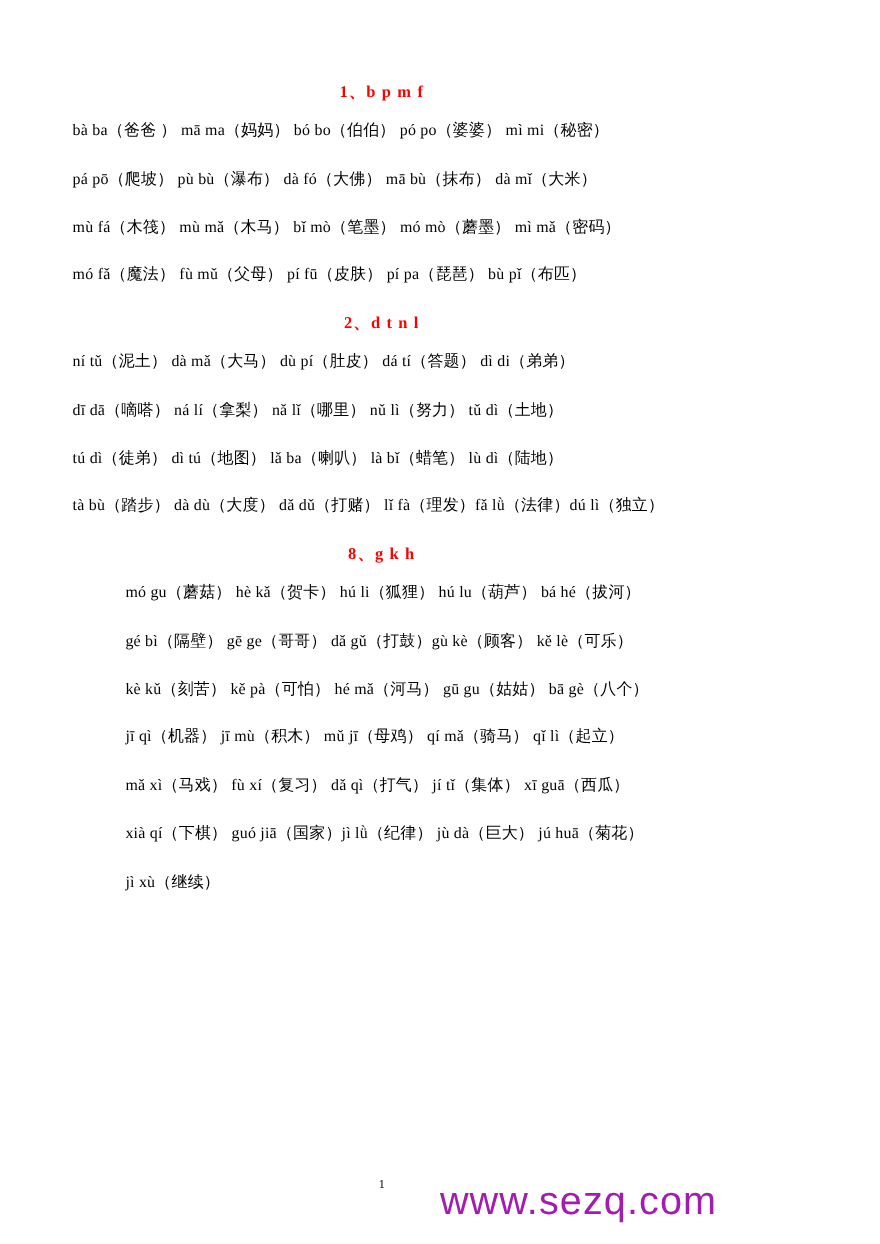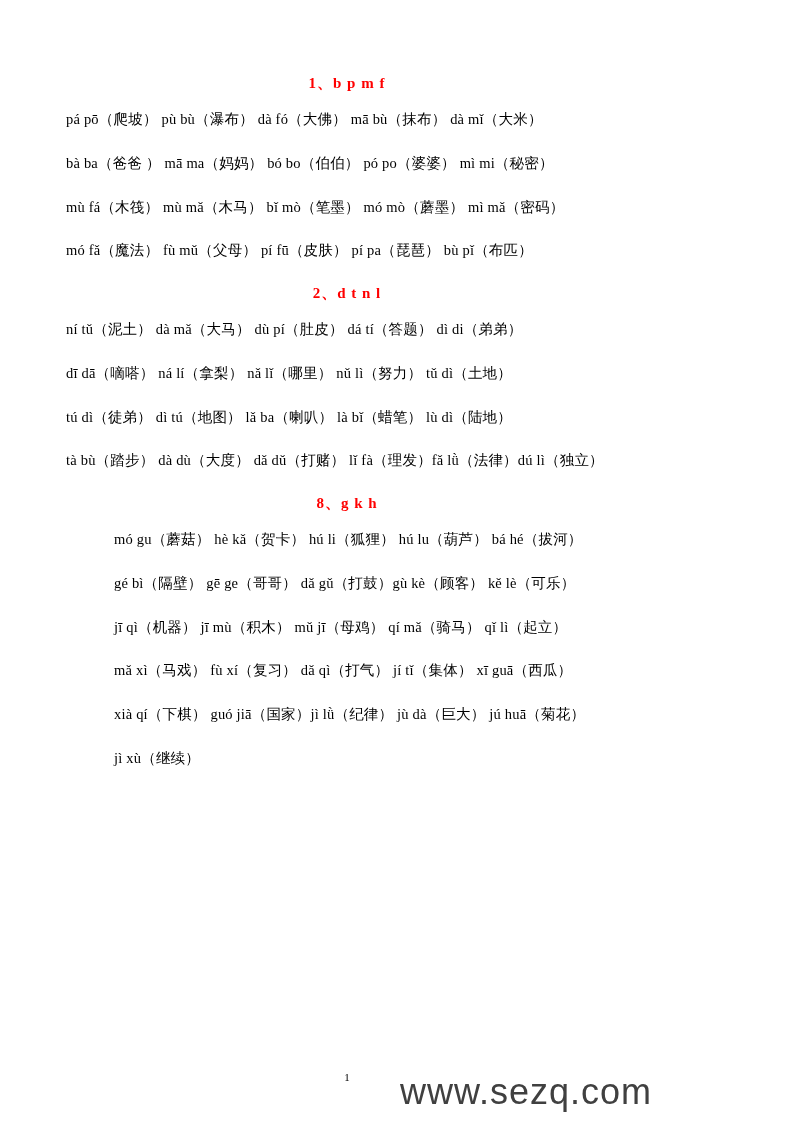--- a/index.html
+++ b/index.html
@@ -53,51 +53,52 @@
     text-align: center;
     font-size: 11px;
     color: #000;
     font-family: "Liberation Serif", "DejaVu Serif", serif;
   }
   .watermark {
     position: absolute;
     right: 42px;
     bottom: 18px;
     font-size: 36px;
-    color: #404040;
+    color: #a21caf;
     font-family: "Liberation Sans", sans-serif;
     letter-spacing: 1px;
     user-select: none;
   }
 </style>
 </head>
 <body>
 
 <div class="page">
 
   <div class="section sec1">
     <div class="section-title">1、b p m f</div>
+    <div class="line">bà ba（爸爸 ）   mā ma（妈妈）   bó bo（伯伯）   pó po（婆婆）    mì mi（秘密）</div>
     <div class="line">pá pō（爬坡）   pù bù（瀑布）   dà fó（大佛）   mā bù（抹布）    dà mǐ（大米）</div>
-    <div class="line">bà ba（爸爸 ）   mā ma（妈妈）   bó bo（伯伯）   pó po（婆婆）    mì mi（秘密）</div>
     <div class="line">mù fá（木筏）   mù mǎ（木马）   bǐ mò（笔墨）   mó mò（蘑墨）    mì mǎ（密码）</div>
     <div class="line">mó fǎ（魔法）   fù mǔ（父母）   pí fū（皮肤）   pí pa（琵琶）    bù pǐ（布匹）</div>
   </div>
 
   <div class="section sec2">
     <div class="section-title">2、d t n l</div>
     <div class="line">ní tǔ（泥土）   dà mǎ（大马）   dù pí（肚皮）   dá tí（答题）   dì di（弟弟）</div>
     <div class="line">dī dā（嘀嗒）   ná lí（拿梨）   nǎ lǐ（哪里）   nǔ lì（努力）   tǔ dì（土地）</div>
     <div class="line">tú dì（徒弟）   dì tú（地图）   lǎ ba（喇叭）   là bǐ（蜡笔）   lù dì（陆地）</div>
     <div class="line">tà bù（踏步）   dà dù（大度）   dǎ dǔ（打赌）   lǐ fà（理发）fǎ lǜ（法律）dú lì（独立）</div>
   </div>
 
   <div class="section sec3">
     <div class="section-title">8、g k h</div>
     <div class="line">mó  gu（蘑菇）   hè kǎ（贺卡）    hú li（狐狸）     hú lu（葫芦）     bá hé（拔河）</div>
     <div class="line">gé bì（隔壁）   gē  ge（哥哥）    dǎ  gǔ（打鼓）gù kè（顾客）     kě lè（可乐）</div>
+    <div class="line">kè kǔ（刻苦）   kě pà（可怕）   hé mǎ（河马）     gū  gu（姑姑）    bā  gè（八个）</div>
   </div>
 
   <div class="section sec4">
     <div class="line">jī qì（机器）    jī mù（积木）    mǔ jī（母鸡）   qí mǎ（骑马）   qǐ lì（起立）</div>
     <div class="line">mǎ xì（马戏）   fù xí（复习）   dǎ qì（打气）   jí tǐ（集体）   xī  guā（西瓜）</div>
     <div class="line">xià qí（下棋）    guó jiā（国家）jì lǜ（纪律）   jù dà（巨大）   jú huā（菊花）</div>
     <div class="line">jì xù（继续）</div>
   </div>
 
   <div class="page-number">1</div>

